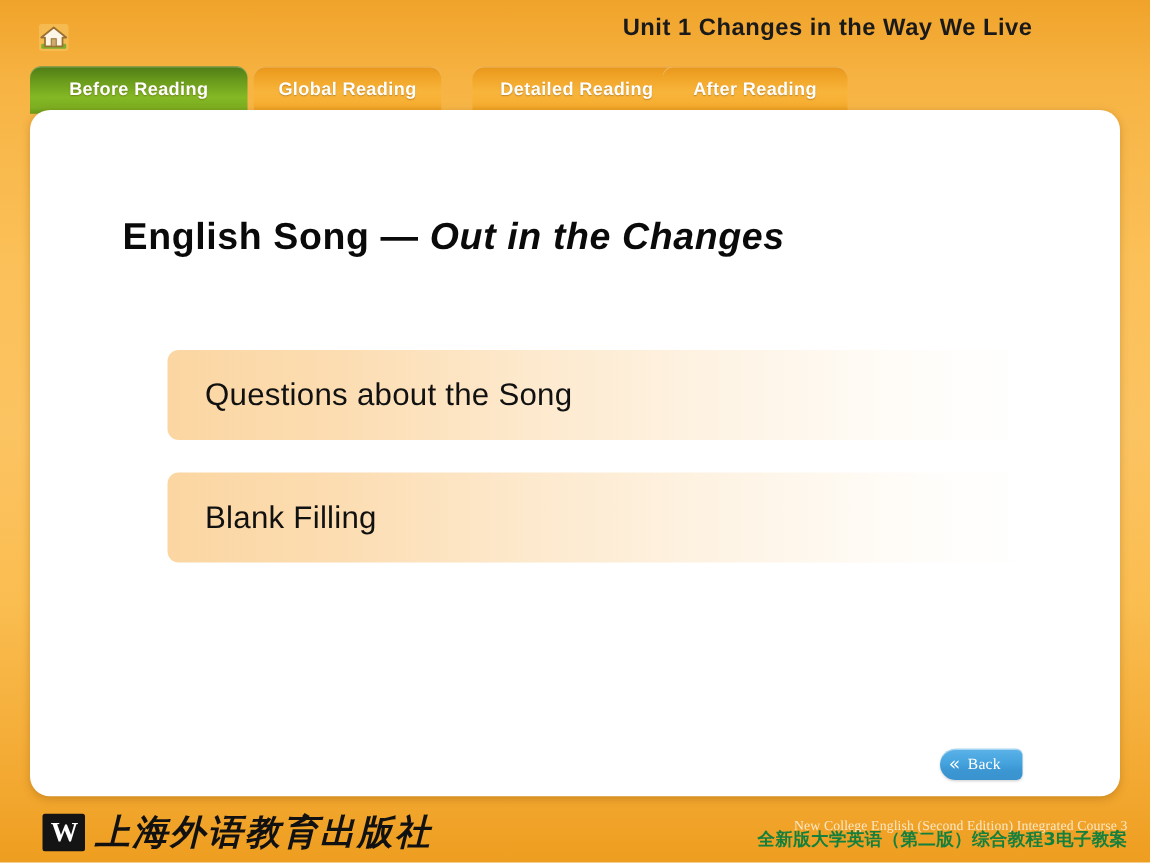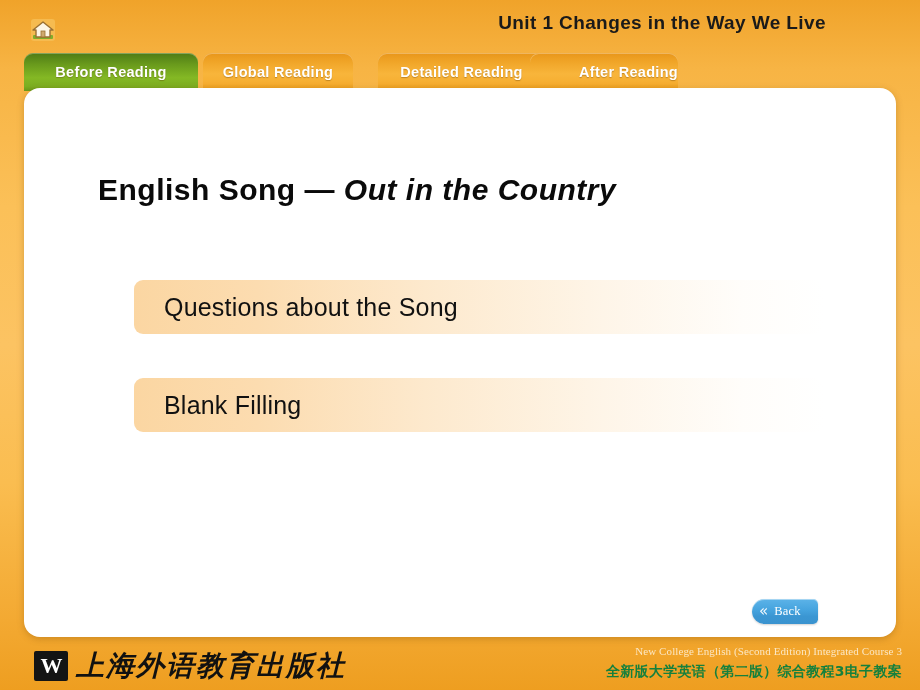--- a/index.html
+++ b/index.html
@@ -72,21 +72,21 @@
   #slide-title {
     position:absolute; left:74px; top:85px;
     font-size:30px; font-weight:bold; color:#0a0a0a;
     letter-spacing:0.5px;
     white-space:nowrap;
   }
   #slide-title .italic-part { font-style:italic; }
 
   .topic-btn {
     position:absolute; left:110px;
-    width:690px; height:54px;
+    width:690px; height:72px;
     border-radius:9px;
     background:linear-gradient(to right, #fbd6a2 0%, #fcdcb0 18%, #fde9cd 42%, #fef5e8 68%, #fffdfa 88%, #ffffff 100%);
     display:flex; align-items:center;
     cursor:pointer;
   }
   .topic-btn span {
     margin-left:30px;
     font-size:25px;
     color:#111111;
     letter-spacing:0.2px;
@@ -138,21 +138,21 @@
   }
   #publisher-name {
     margin-left:8px;
     font-size:28px; font-weight:bold;
     color:#111111;
     font-family:"DejaVu Sans", sans-serif;
     letter-spacing:2px;
     font-style:italic;
   }
   #footer-en {
-    position:absolute; right:18px; top:8px;
+    position:absolute; right:18px; top:18px;
     font-size:11px; color:#fbe7c4;
     font-family:"Liberation Serif", serif;
     white-space:nowrap;
     letter-spacing:0.1px;
   }
   #footer-cn {
     position:absolute; right:18px; top:26px;
     font-size:14px; color:#15803d;
     font-weight:bold;
     font-family:"DejaVu Sans", sans-serif;
@@ -178,29 +178,29 @@
 <div id="tabbar">
   <div class="tab active" style="left: 24px; width: 174px;">
       <span>Before Reading</span>
     </div>
   <div class="tab inactive" style="left: 203px; width: 150px;">
       <span>Global Reading</span>
     </div>
   <div class="tab inactive" style="left: 378px; width: 167px;">
       <span>Detailed Reading</span>
     </div>
-  <div class="tab inactive" style="left: 530px; width: 148px; justify-content: flex-end;">
+  <div class="tab inactive" style="left: 530px; width: 148px;">
       <span>After Reading</span>
     </div>
 </div>
 
 <div id="panel">
 
   <div id="slide-title">
-    <span>English Song — </span><span class="italic-part">Out in the Country</span>
+    <span>English Song — </span><span class="italic-part">Out in the Changes</span>
   </div>
 
   <div class="topic-btn" id="topic-1">
     <span>Questions about the Song</span>
   </div>
 
   <div class="topic-btn" id="topic-2">
     <span>Blank Filling</span>
   </div>
 

